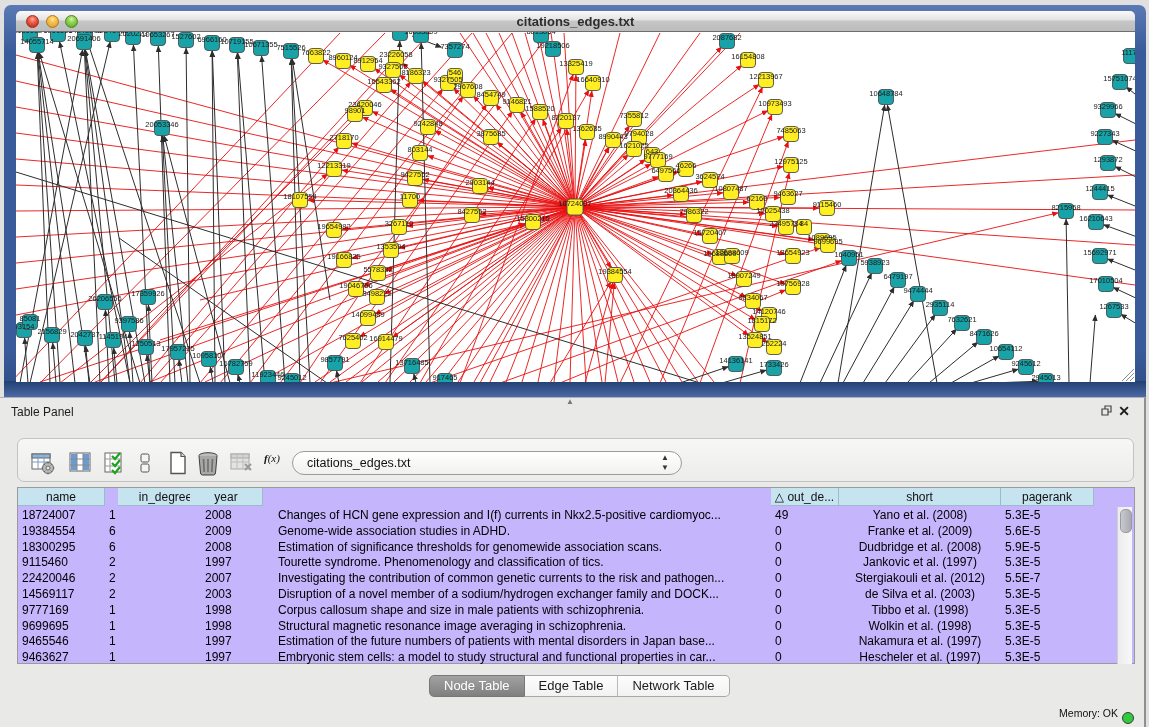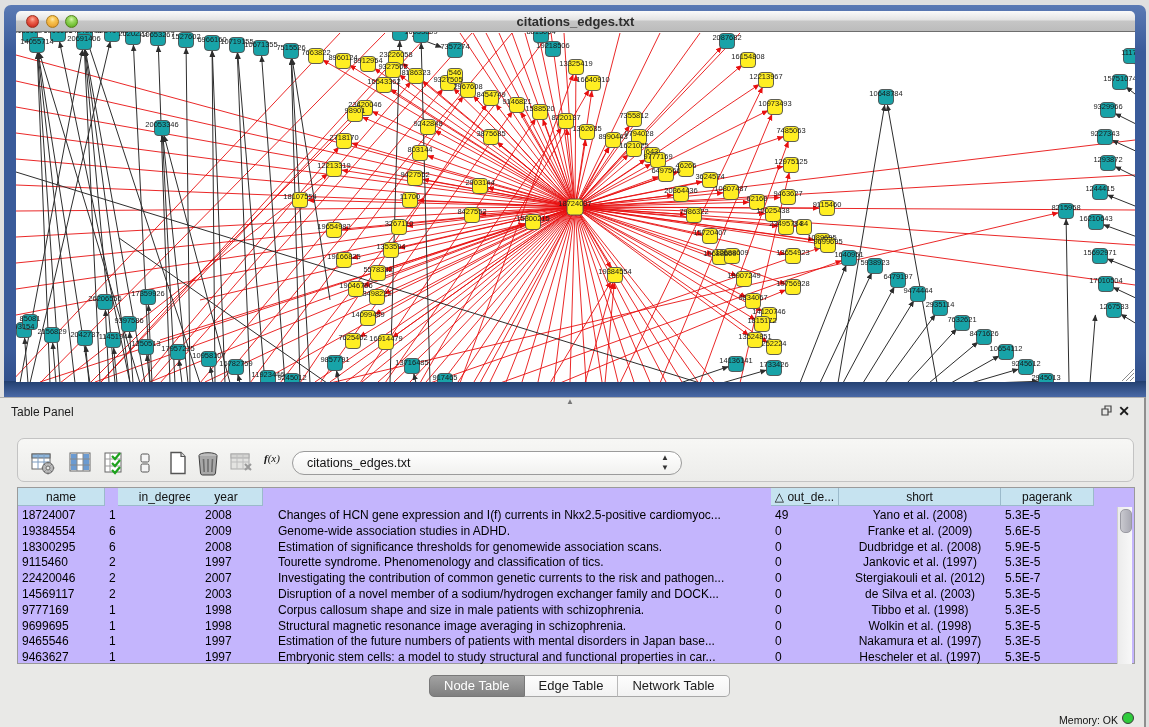--- a/index.html
+++ b/index.html
@@ -39,21 +39,21 @@
   .c4{position:absolute;left:757px;width:60px}
   .c5{position:absolute;left:821px;width:162px;text-align:center}
   .c6{position:absolute;left:987px;width:90px}
   .vsb{position:absolute;right:2px;top:19px;width:14px;height:157px;background:linear-gradient(90deg,#ececec,#f8f8f8);border-left:1px solid #d0d0d0}
   .vsb .th{position:absolute;left:1.5px;top:2px;width:10px;height:22px;border-radius:5px;background:linear-gradient(90deg,#c9c9cf,#a9a9b3);border:1px solid #9a9aa2}
 
   .tabs{position:absolute;left:429px;top:277px;height:20px;font-size:13px}
   .tab{position:relative;float:left;height:20px;line-height:20px;padding:0 14px;background:linear-gradient(#fdfdfd,#f2f2f2);border-top:1px solid #a8a8a8;border-bottom:1px solid #a8a8a8;border-right:1px solid #b9b9b9;color:#1b1b1b}
   .tab.sel{background:linear-gradient(#a2a2a2,#7f7f7f);color:#fff;border:1px solid #787878;border-radius:5px 0 0 5px}
   .tab.last{border-right:1px solid #a8a8a8;border-radius:0 5px 5px 0}
-  .mem{position:absolute;right:26px;bottom:2px;font-size:10.5px;color:#111}
+  .mem{position:absolute;right:26px;bottom:9px;font-size:10.5px;color:#111}
   .memdot{position:absolute;right:10px;bottom:4px;width:12px;height:12px;border-radius:50%;background:#2fcb3c;border:1.5px solid #3c3c3c;box-sizing:border-box}
 </style>
 </head>
 <body>
   <div class="frame">
     <div class="btm"></div>
     <div class="win">
       <div class="tbar">
         <div class="tl r"></div>
         <div class="tl y"></div>

